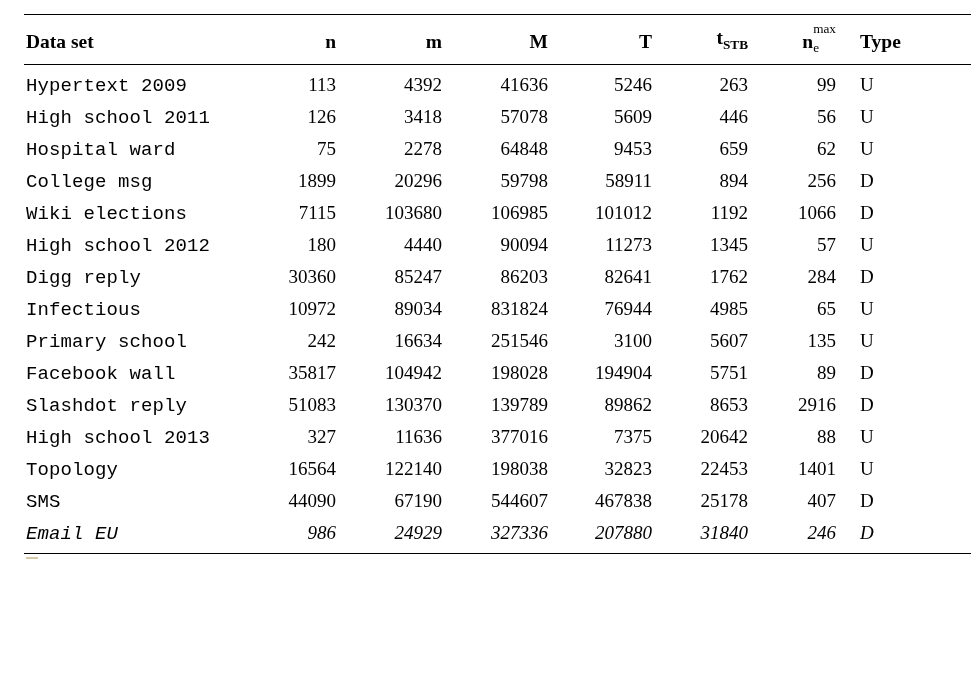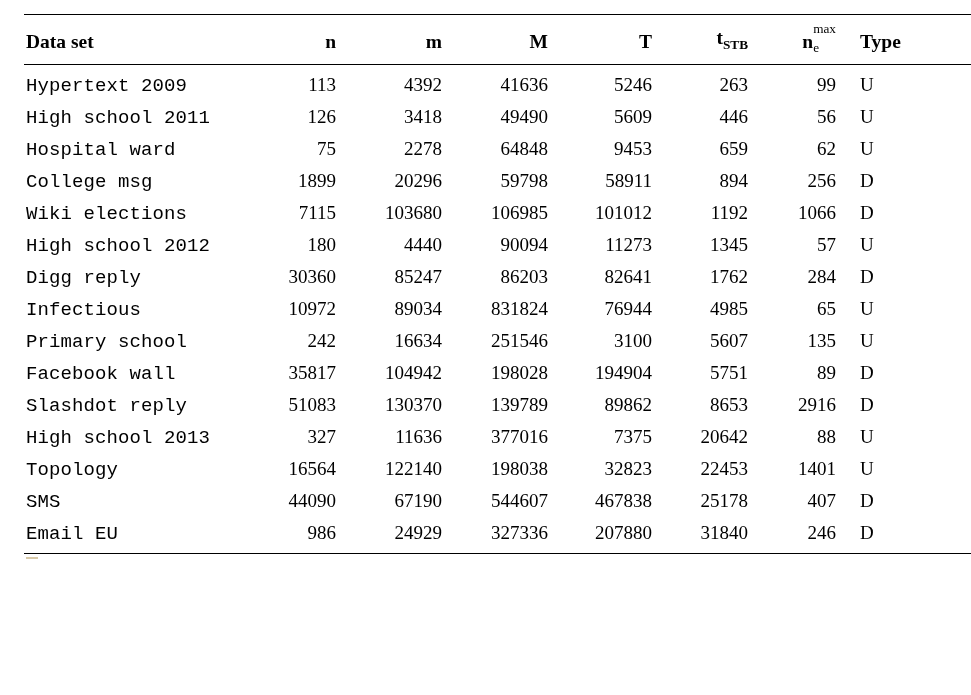--- a/index.html
+++ b/index.html
@@ -97,20 +97,21 @@
   }
   tbody td.col-type {
     font-family: "Liberation Serif", serif;
     font-size: 19px;
   }
   tbody tr:first-child td {
     padding-top: 9px;
   }
   tbody tr:last-child td {
     padding-bottom: 8px;
+    font-style: italic;
   }
   .sub {
     font-size: 0.68em;
     vertical-align: sub;
     font-weight: bold;
   }
   .supsub {
     display: inline-block;
     vertical-align: baseline;
     font-size: 0.68em;
@@ -177,21 +178,21 @@
           <td class="num col-M">41636</td>
           <td class="num col-T">5246</td>
           <td class="num col-tstb">263</td>
           <td class="num col-nemax">99</td>
           <td class="col-type">U</td>
         </tr>
         <tr>
           <td class="col-name">High school 2011</td>
           <td class="num col-n">126</td>
           <td class="num col-m">3418</td>
-          <td class="num col-M">49490</td>
+          <td class="num col-M">57078</td>
           <td class="num col-T">5609</td>
           <td class="num col-tstb">446</td>
           <td class="num col-nemax">56</td>
           <td class="col-type">U</td>
         </tr>
         <tr>
           <td class="col-name">Hospital ward</td>
           <td class="num col-n">75</td>
           <td class="num col-m">2278</td>
           <td class="num col-M">64848</td>

